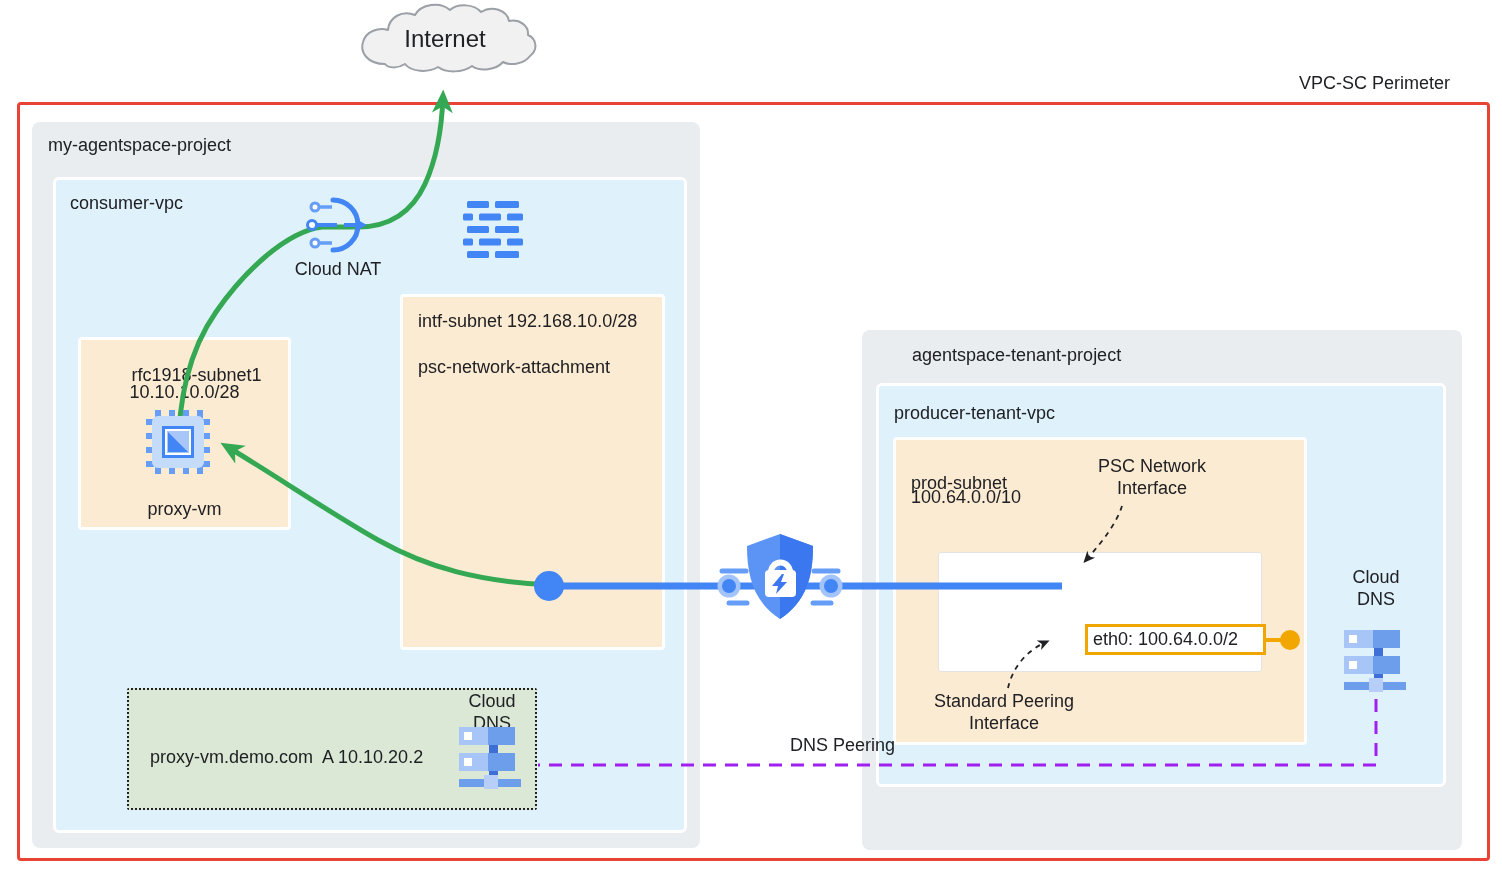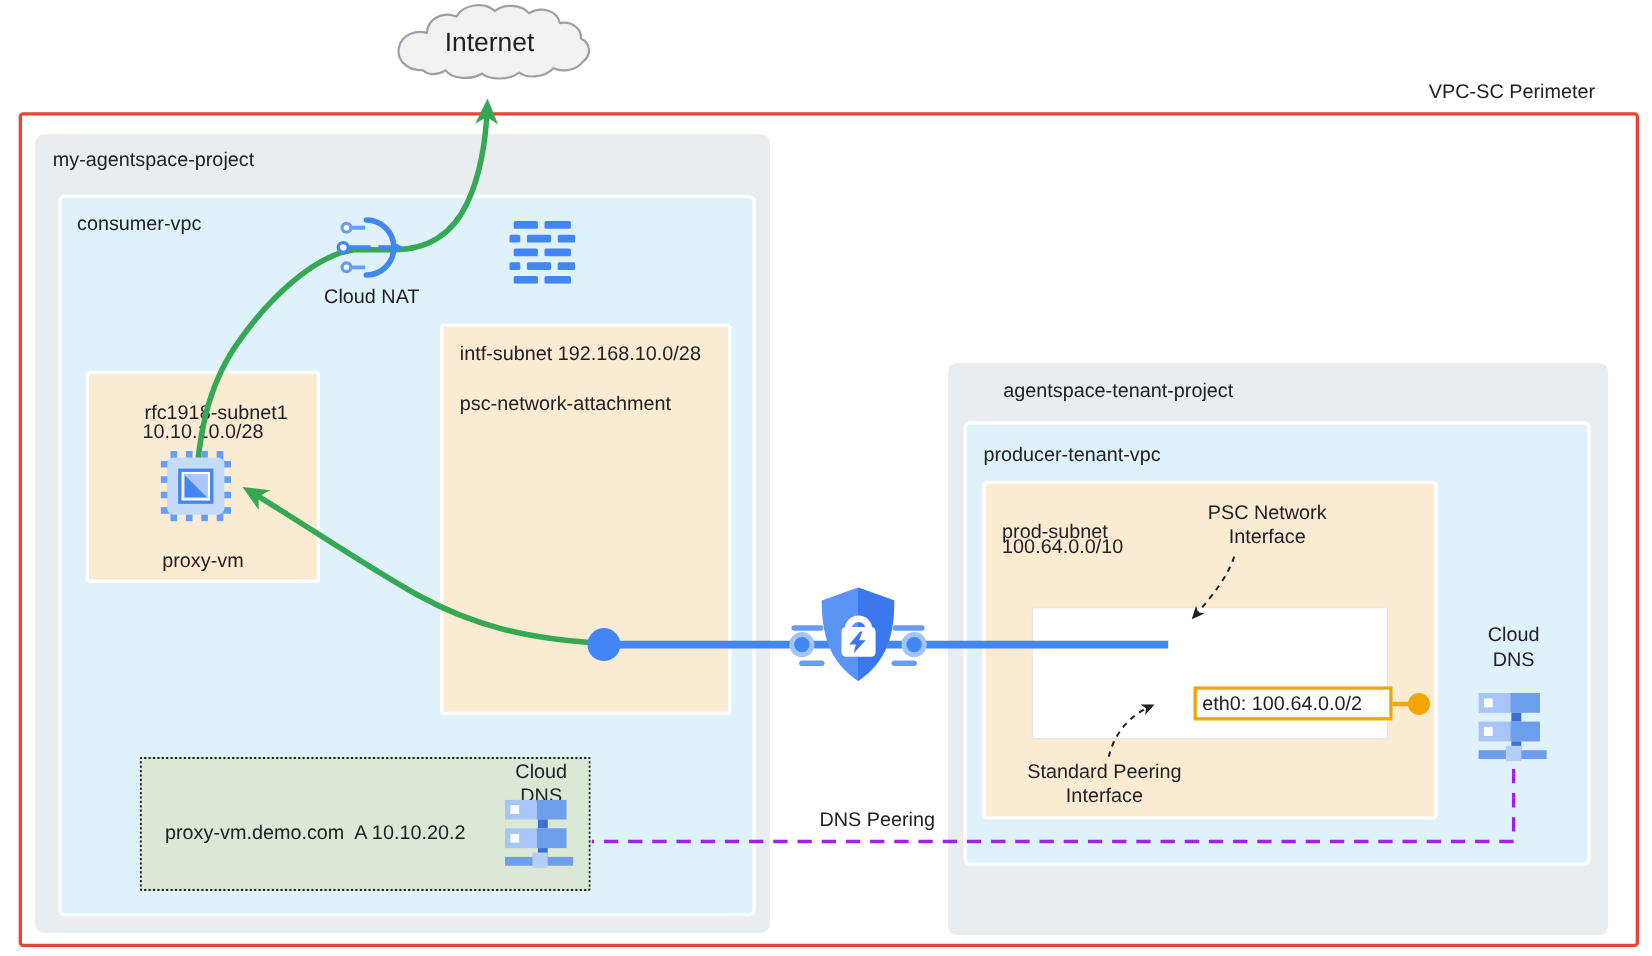--- a/index.html
+++ b/index.html
@@ -57,21 +57,21 @@
   #prod-subnet{left:893px;top:437px;width:414px;height:308px;background:#FCEBD3;border:3px solid #fff;border-radius:4px;}
   #prod-name{left:911px;top:472px;}
   #prod-cidr{left:911px;top:486px;}
   #vm-white-box{left:938px;top:552px;width:324px;height:120px;background:#fff;border:1px solid #e3e3e3;border-radius:3px;z-index:4;}
   #eth1-box{left:1058px;top:569px;width:191px;height:28px;border:3px solid #4285F4;background:#fff;padding-left:5px;line-height:22px;}
   #eth0-box{left:1058px;top:624px;width:181px;height:31px;border:3px solid #F0A600;background:#fff;padding-left:5px;line-height:25px;margin-left:27px;}
   #psc-nic-label{left:1072px;top:455px;width:160px;}
   #std-nic-label{left:914px;top:690px;width:180px;}
   #dns-right-label{left:1336px;top:566px;width:80px;}
   #dns-right-icon{left:1344px;top:630px;width:64px;height:64px;}
-  #dns-peering-label{left:700px;top:734px;width:195px;}
+  #dns-peering-label{left:700px;top:734px;width:195px;text-align:right;}
 
   #overlay{left:0;top:0;width:1502px;height:869px;z-index:5;pointer-events:none;}
 </style>
 </head>
 <body>
 
 <div class="canvas">
 
   <div id="perimeter-label" class="abs label">VPC-SC Perimeter</div>
   <div id="perimeter-box" class="abs"></div>

